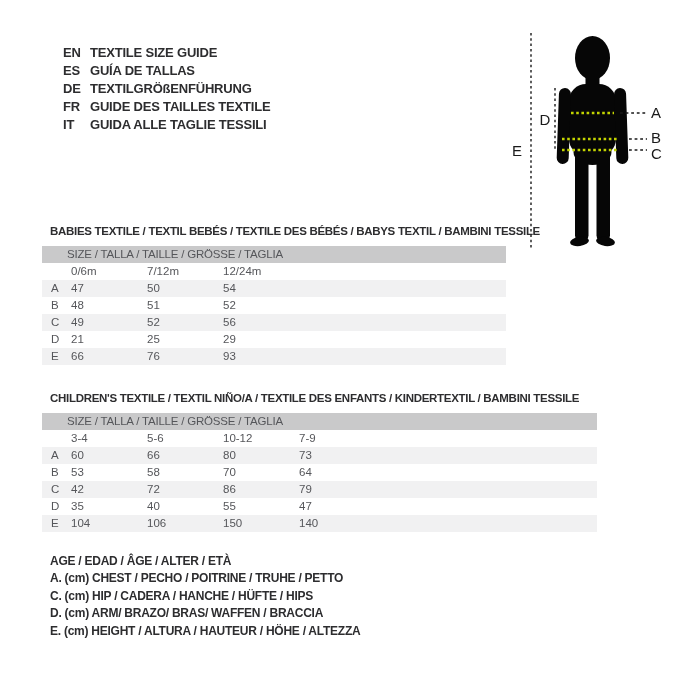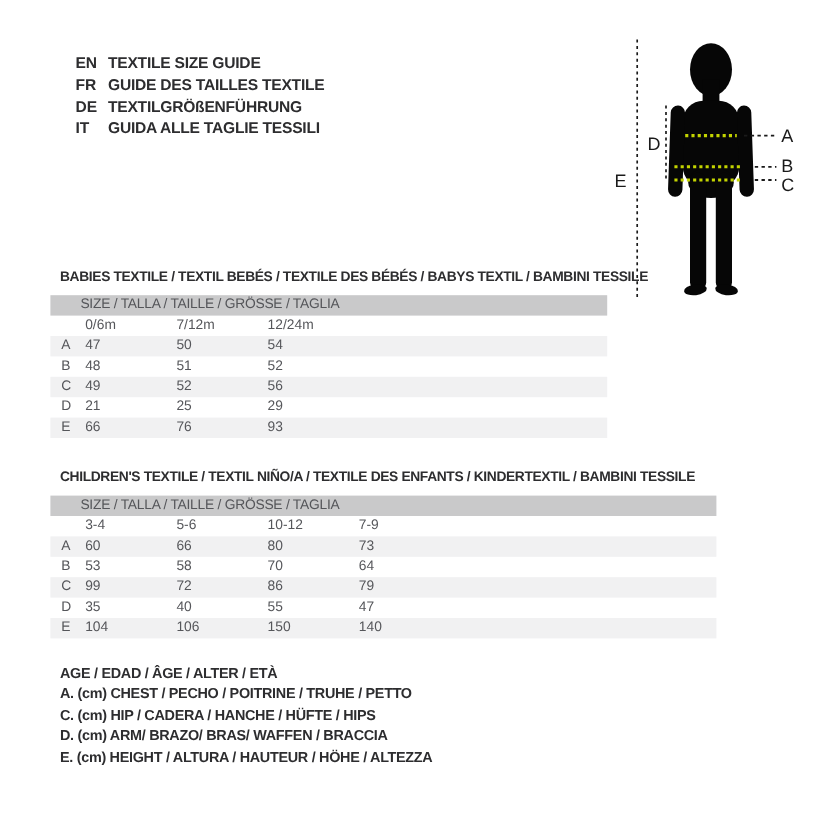--- a/index.html
+++ b/index.html
@@ -32,26 +32,30 @@
 <body>
 
 <div class="canvas">
 
   <div class="langs">
     <div class="lang-row">
       <span class="lang-code">EN</span>
       <span>TEXTILE SIZE GUIDE</span>
     </div>
     <div class="lang-row">
-      <span class="lang-code">FR</span>
-      <span>GUIDE DES TAILLES TEXTILE</span>
+      <span class="lang-code">ES</span>
+      <span>GUÍA DE TALLAS</span>
     </div>
     <div class="lang-row">
       <span class="lang-code">DE</span>
       <span>TEXTILGRÖßENFÜHRUNG</span>
+    </div>
+    <div class="lang-row">
+      <span class="lang-code">FR</span>
+      <span>GUIDE DES TAILLES TEXTILE</span>
     </div>
     <div class="lang-row">
       <span class="lang-code">IT</span>
       <span>GUIDA ALLE TAGLIE TESSILI</span>
     </div>
   </div>
 
   <div class="figure-wrap">
     <svg width="185" height="228" viewBox="0 0 185 228">
 
@@ -148,21 +152,21 @@
     </div>
     <div class="tbl-row">
       <span class="c lab">B</span>
       <span class="c">53</span>
       <span class="c">58</span>
       <span class="c">70</span>
       <span class="c narrow">64</span>
     </div>
     <div class="tbl-row stripe">
       <span class="c lab">C</span>
-      <span class="c">99</span>
+      <span class="c">42</span>
       <span class="c">72</span>
       <span class="c">86</span>
       <span class="c narrow">79</span>
     </div>
     <div class="tbl-row">
       <span class="c lab">D</span>
       <span class="c">35</span>
       <span class="c">40</span>
       <span class="c">55</span>
       <span class="c narrow">47</span>

